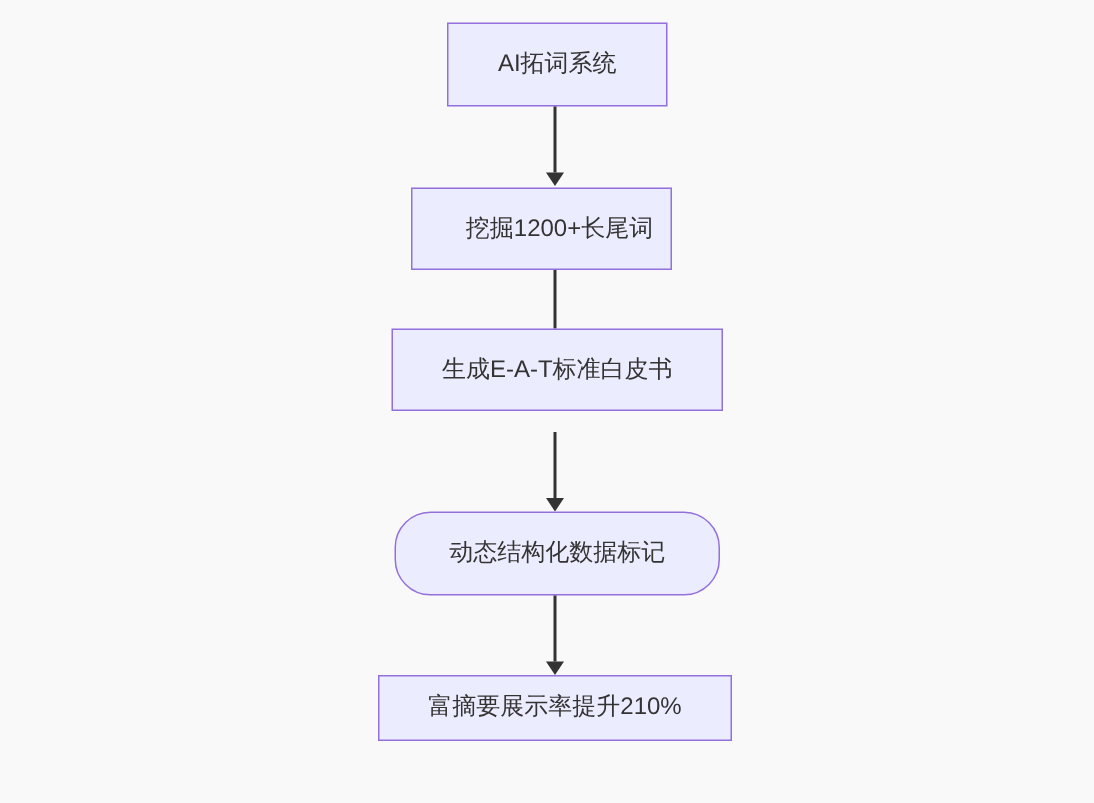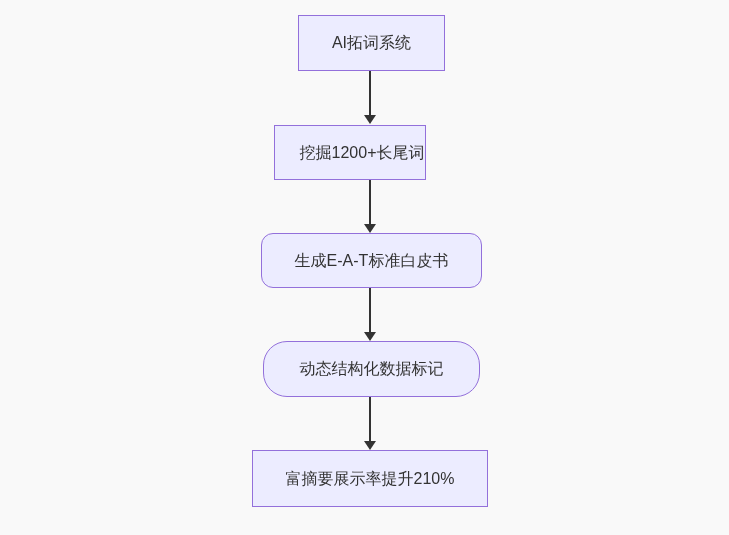--- a/index.html
+++ b/index.html
@@ -25,24 +25,24 @@
     border: 1px solid #9370DB;
     display: flex;
     align-items: center;
     justify-content: center;
     color: #333333;
     font-size: 16px;
     line-height: 1;
     white-space: nowrap;
   }
   .node-1 { left: 298px; top: 15px;  width: 147px; height: 56px; }
-  .node-2 { left: 274px; top: 125px; width: 152px; height: 55px; padding-left: 24px; }
-  .node-3 { left: 261px; top: 233px; width: 221px; height: 55px; border-radius: 12px; }
+  .node-2 { left: 274px; top: 125px; width: 174px; height: 55px; padding-left: 24px; }
+  .node-3 { left: 261px; top: 219px; width: 221px; height: 55px; }
   .node-4 { left: 263px; top: 341px; width: 217px; height: 56px; border-radius: 24px; }
-  .node-5 { left: 252px; top: 450px; width: 236px; height: 57px; }
+  .node-5 { left: 252px; top: 450px; width: 236px; height: 44px; }
 
   .edge {
     position: absolute;
     left: 369px;
     width: 2px;
     background: #333333;
   }
   .edge::after {
     content: "";
     position: absolute;

